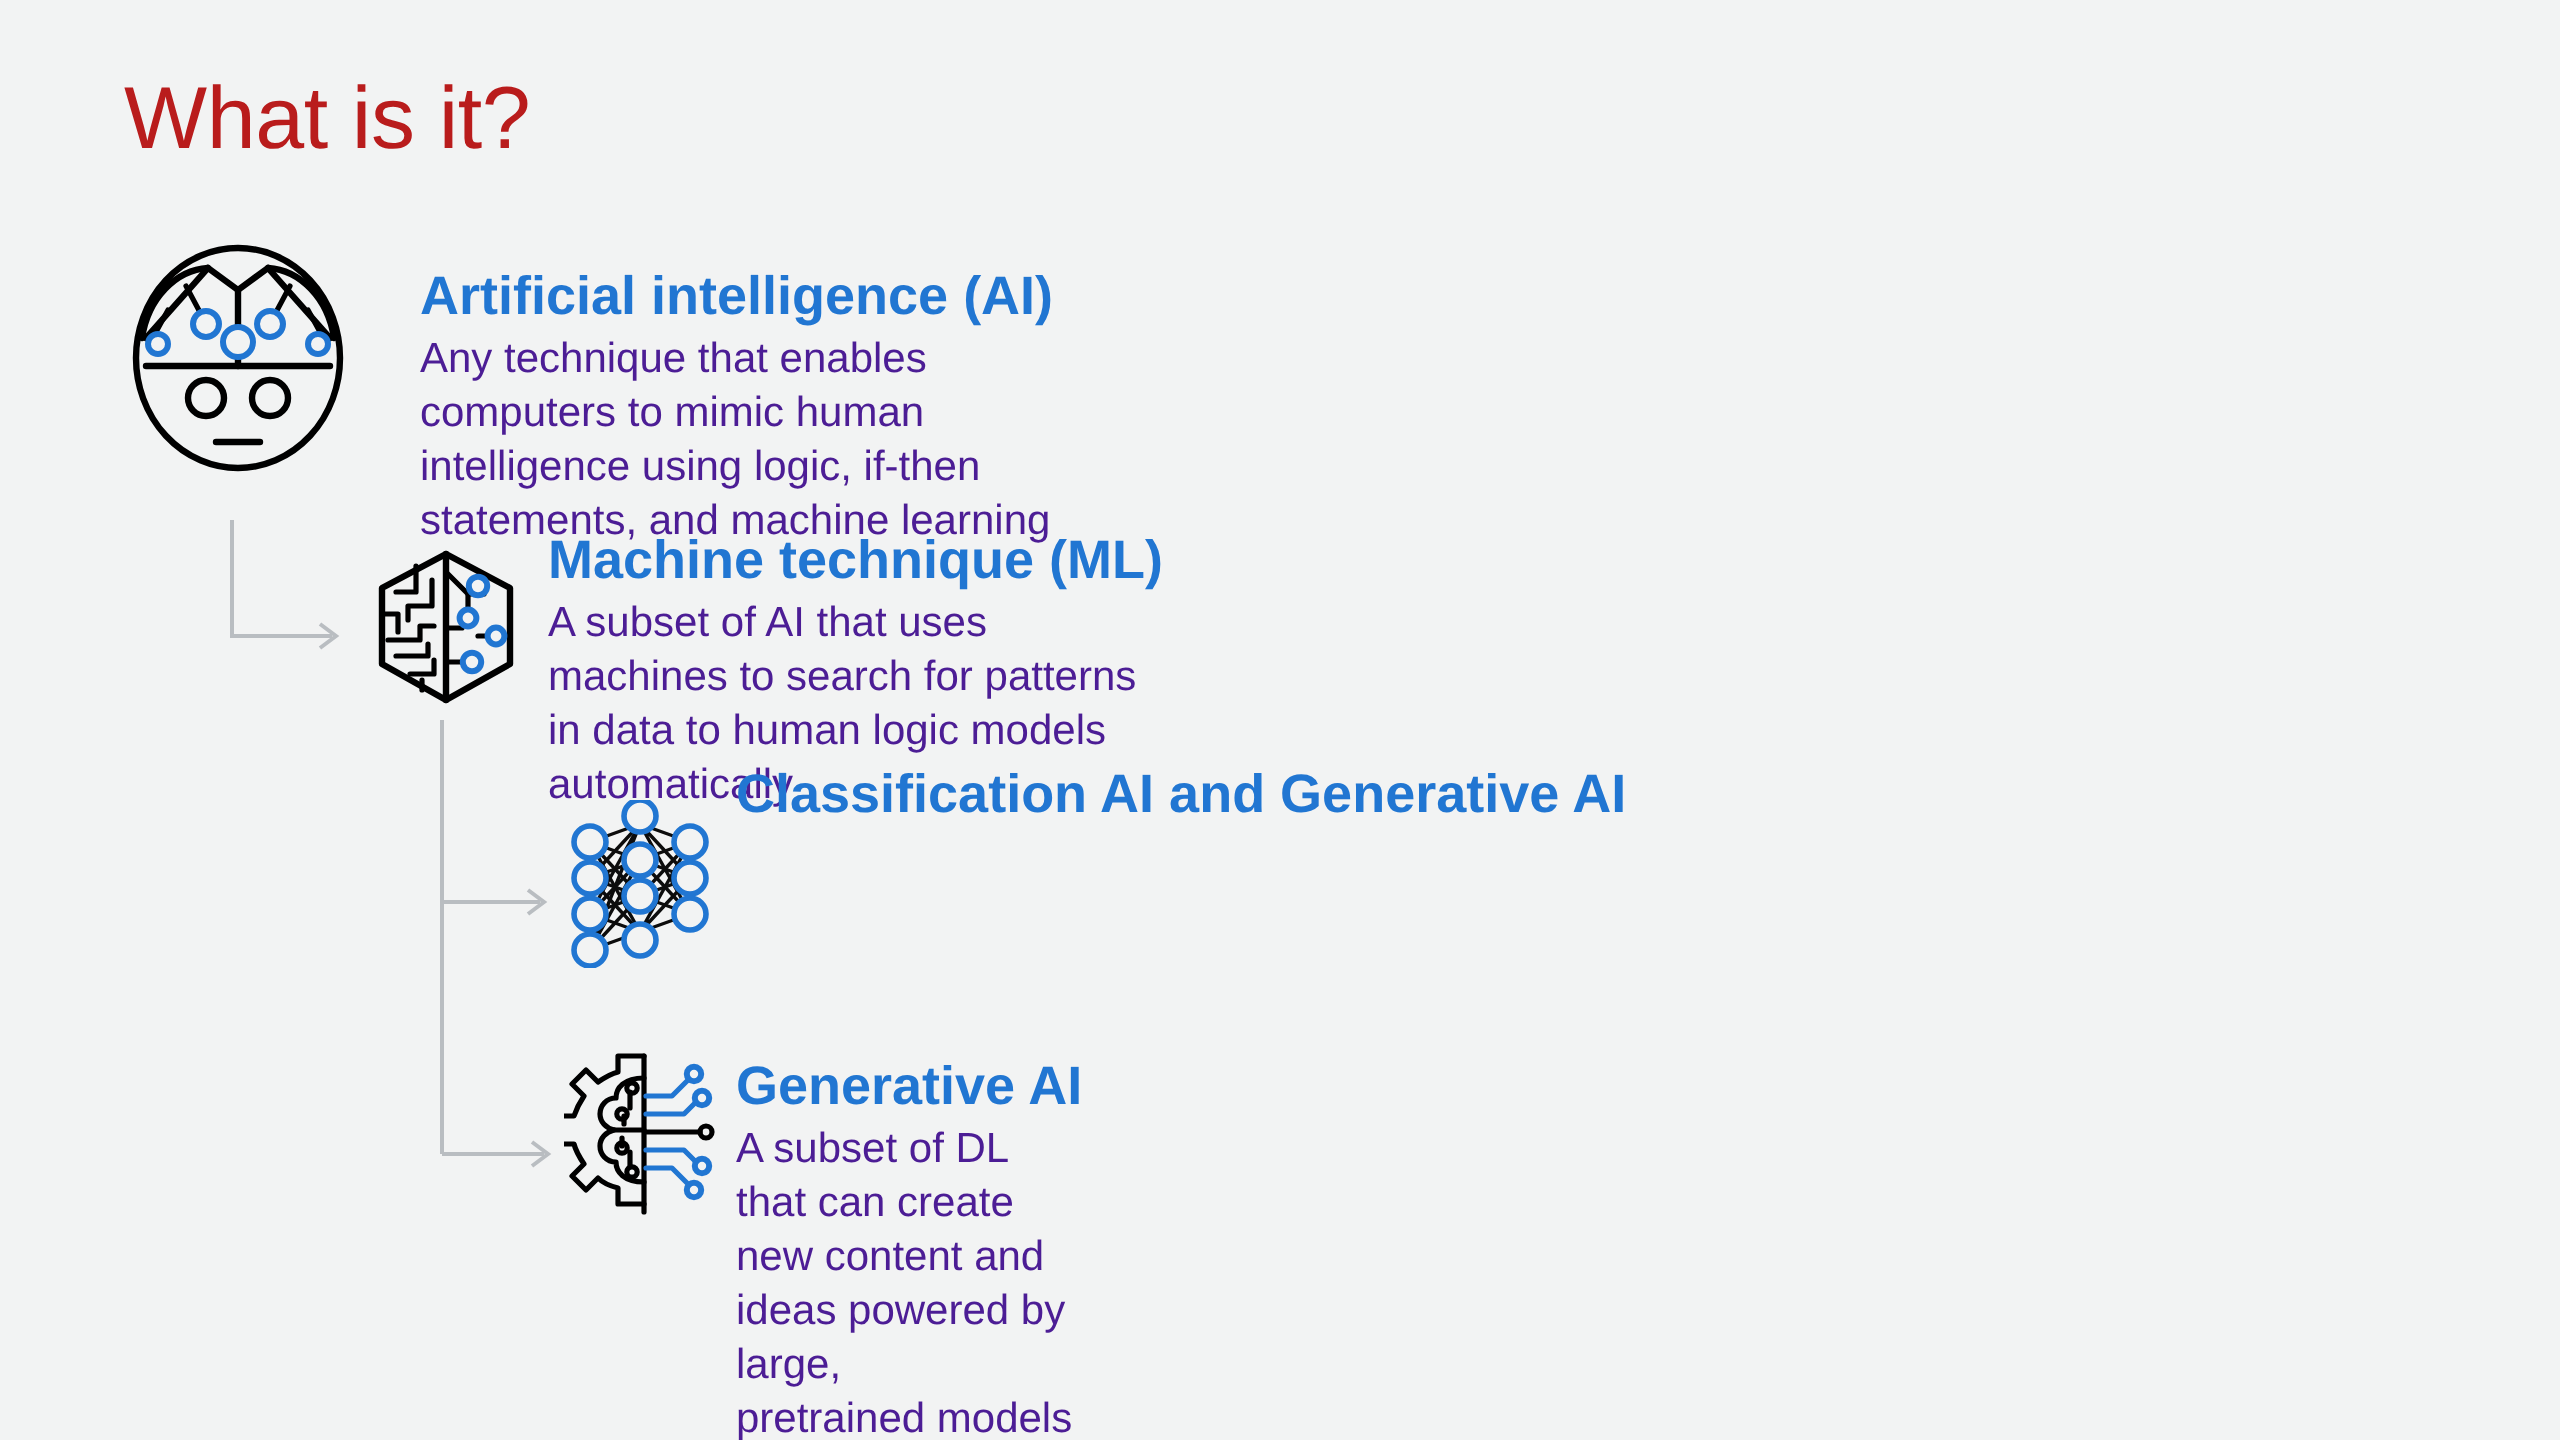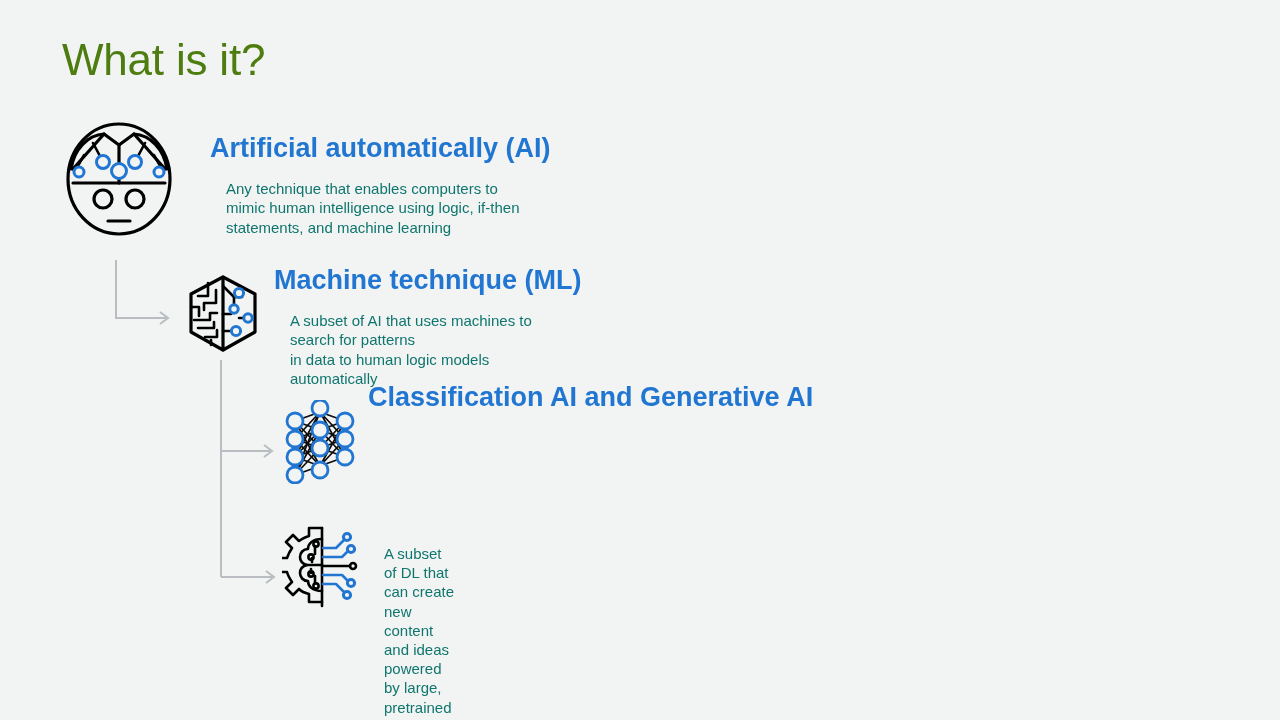--- a/index.html
+++ b/index.html
@@ -18,21 +18,21 @@
   .slide {
     position: absolute;
     inset: 0;
   }
   .page-title {
     position: absolute;
     left: 62px;
     top: 36px;
     font-size: 44px;
     font-weight: 400;
-    color: #4d7c0f;
+    color: #b91c1c;
     letter-spacing: -0.2px;
     line-height: 1.1;
     white-space: nowrap;
   }
 
   
   .section {
     position: absolute;
   }
   .sec-icon {
@@ -45,25 +45,25 @@
   }
   .sec-heading {
     font-size: 27px;
     font-weight: bold;
     color: #2176d2;
     line-height: 1.12;
     white-space: nowrap;
     margin: 0 0 4px 0;
   }
   .sec-body {
-    font-size: 15px;
+    font-size: 21px;
     font-weight: 400;
-    color: #0f766e;
+    color: #4c1d95;
     line-height: 1.28;
-    margin: 16px;
+    margin: 0;
     white-space: pre-line;
   }
 
   
   #sec-ai        { left: 64px;  top: 122px; }
   #sec-ai .sec-text   { left: 146px; top: 11px; }
 
   #sec-ml        { left: 184px; top: 274px; }
   #sec-ml .sec-text   { left: 90px;  top: -9px; }
 
@@ -150,21 +150,21 @@
       <circle class="dot-blue" cx="15" cy="50" r="5"></circle>
       <circle class="dot-blue" cx="95" cy="50" r="5"></circle>
 
       <circle class="ln-dark" cx="39" cy="77" r="9"></circle>
       <circle class="ln-dark" cx="71" cy="77" r="9"></circle>
 
       <path class="ln-dark" d="M 44 99 L 66 99"></path>
     </svg>
 
     <div class="sec-text">
-      <div class="sec-heading">Artificial automatically (AI)</div>
+      <div class="sec-heading">Artificial intelligence (AI)</div>
       <div class="sec-body">Any technique that enables computers to mimic human intelligence using logic, if-then
 statements, and machine learning</div>
     </div>
   </div>
 
   <div class="section" id="sec-ml">
 
     <svg class="ico sec-icon" width="78" height="80" viewBox="0 0 78 80">
 
       <path class="ln-dark" d="M 39 3 L 71 20 L 71 58 L 39 76 L 7 58 L 7 20 Z"></path>
@@ -261,18 +261,19 @@
       <circle class="dot-blue" cx="69" cy="25" r="3.6" stroke-width="2.6"></circle>
       <path class="ln-dark-t" d="M 41 42 L 68 42"></path>
       <circle class="ln-dark-t" cx="71" cy="42" r="3"></circle>
       <path class="ln-blue-t" d="M 41 51 L 60 51 L 66 57"></path>
       <circle class="dot-blue" cx="69" cy="59" r="3.6" stroke-width="2.6"></circle>
       <path class="ln-blue-t" d="M 41 60 L 54 60 L 62 68"></path>
       <circle class="dot-blue" cx="65" cy="71" r="3.6" stroke-width="2.6"></circle>
     </svg>
 
     <div class="sec-text">
+      <div class="sec-heading">Generative AI</div>
       <div class="sec-body">A subset of DL that can create new content and ideas powered by large,
 pretrained models called foundation models (FMs)</div>
     </div>
   </div>
 
 </div>
 
 </body></html>

